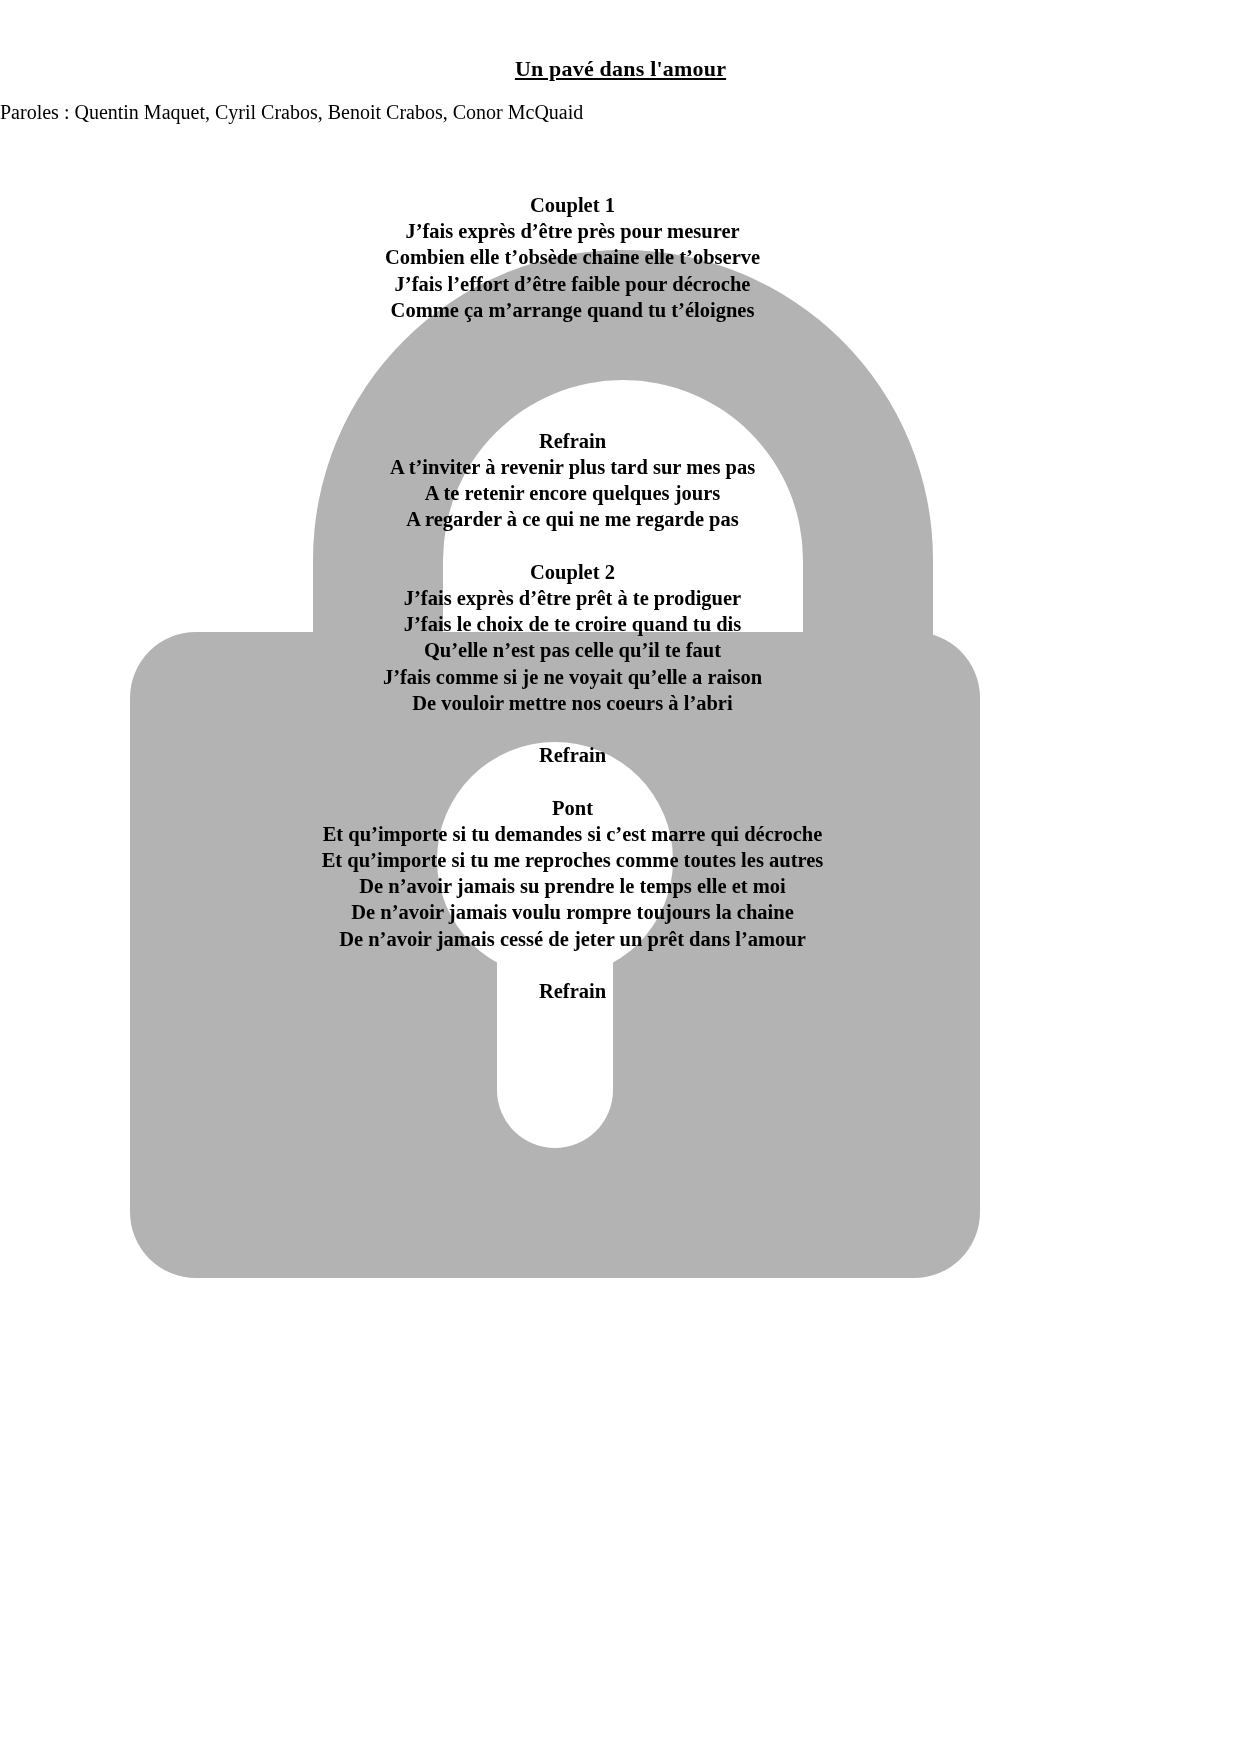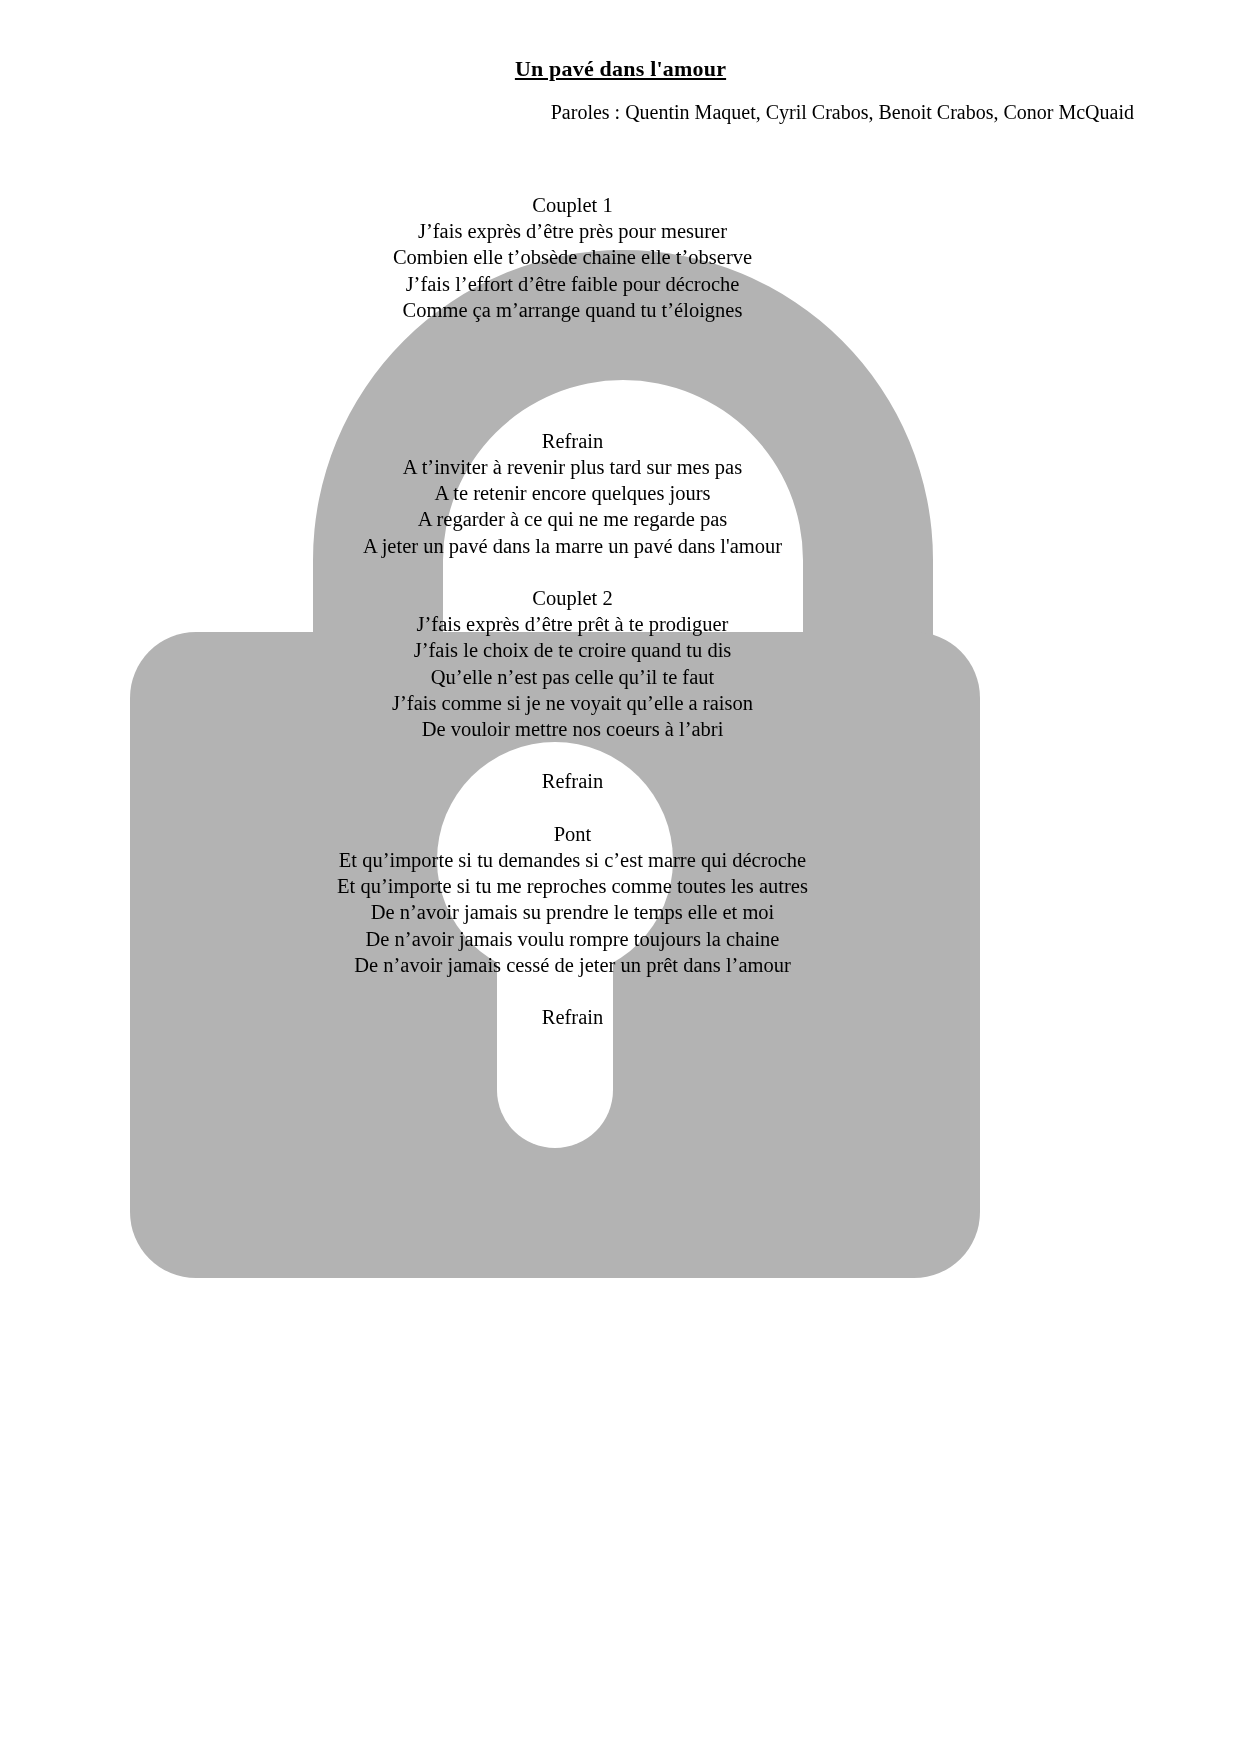--- a/index.html
+++ b/index.html
@@ -48,32 +48,33 @@
     font-weight: bold;
     letter-spacing: 0.2px;
     text-decoration: underline;
   }
 
   .doc-credits {
     position: absolute;
     top: 101px;
     left: 0;
     width: 1134px;
-    text-align: right;
+    text-align: left;
     font-size: 20px;
   }
 
   .lyrics {
     position: absolute;
     top: 192px;
     left: 0;
     width: 1145px;
     text-align: center;
     font-size: 20.5px;
     line-height: 26.2px;
+    font-weight: bold;
   }
 
   .section-heading {
     display: block;
   }
   .line {
     display: block;
     white-space: pre;
   }
   .blank {
@@ -121,21 +122,20 @@
       <span class="line">Comme ça m’arrange quand tu t’éloignes</span>
       <span class="blank"></span>
       <span class="blank"></span>
       <span class="blank"></span>
       <span class="blank"></span>
 
       <span class="section-heading">Refrain</span>
       <span class="line">A t’inviter à revenir plus tard sur mes pas</span>
       <span class="line">A te retenir encore quelques jours</span>
       <span class="line">A regarder à ce qui ne me regarde pas</span>
-      <span class="line">A jeter un pavé dans la marre un pavé dans l'amour</span>
       <span class="blank"></span>
 
       <span class="section-heading">Couplet 2</span>
       <span class="line">J’fais exprès d’être prêt à te prodiguer</span>
       <span class="line">J’fais le choix de te croire quand tu dis</span>
       <span class="line">Qu’elle n’est pas celle qu’il te faut</span>
       <span class="line">J’fais comme si je ne voyait qu’elle a raison</span>
       <span class="line">De vouloir mettre nos coeurs à l’abri</span>
       <span class="blank"></span>
 

